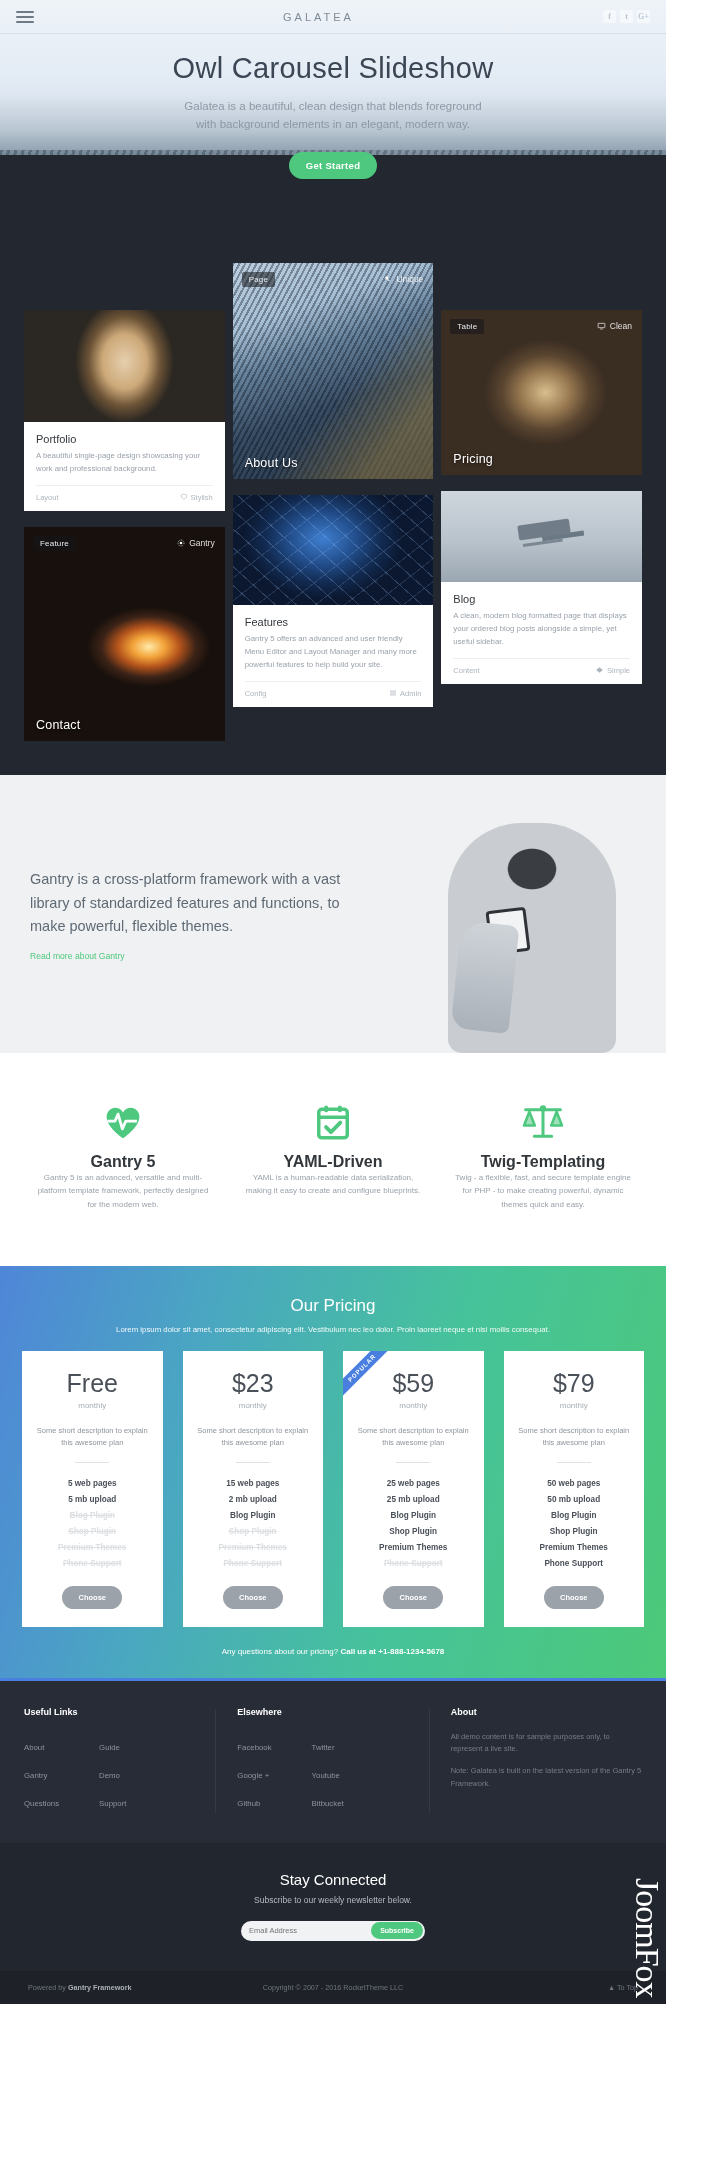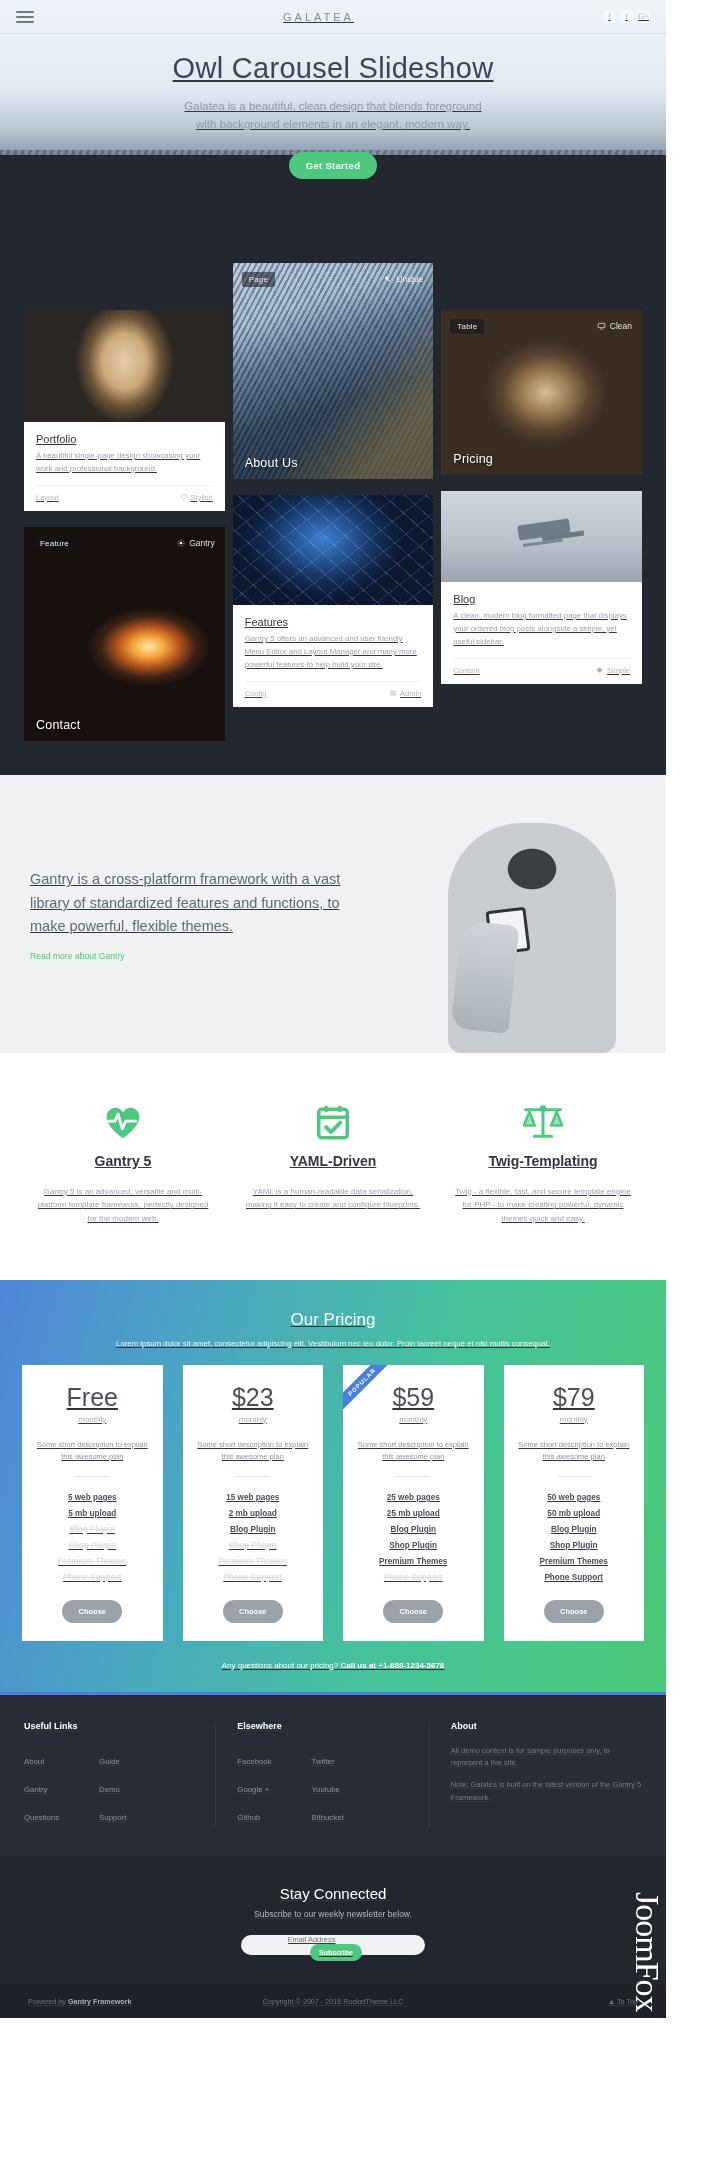--- a/index.html
+++ b/index.html
@@ -3,21 +3,21 @@
 <meta charset="utf-8">
 <style>
   * { box-sizing: border-box; margin: 0; padding: 0; }
   html, body { width: 720px; }
   body {
     font-family: "Liberation Sans", sans-serif;
     background: #ffffff;
     color: #32373c;
     -webkit-font-smoothing: antialiased;
   }
-  .page { width: 666px; position: relative; overflow: hidden; text-decoration: underline; }
+  .page { width: 666px; position: relative; overflow: hidden; }
 
   
   .hero {
     position: relative;
     height: 310px;
     background:
       linear-gradient(to bottom,
         #eef3f8 0%, #e7eef6 18%, #dfe8f2 30%,
         #b9c6d2 42%, #7f91a2 52%, #5a6b7c 60%,
         #39485a 70%, #2b3645 80%, #262c36 90%, #23272f 100%);
@@ -192,21 +192,21 @@
   .hoodie::after{
     content:""; position:absolute; left:8px; top:100px; width:58px; height:108px;
     background:linear-gradient(#cfd4d9,#aab1b9); border-radius:26px 10px 8px 18px;
     transform: rotate(6deg);
   }
 
   
   .features { display: flex; padding: 46px 18px 54px; background: #fff; }
   .feat { flex: 1; text-align: center; padding: 0 14px; }
   .feat-icon { height: 46px; display: flex; align-items: center; justify-content: center; }
-  .feat-title { font-size: 14px; font-weight: 700; color: #32373c; margin: 8px 0 16px; }
+  .feat-title { font-size: 16px; font-weight: 700; color: #32373c; margin: 8px 0 0; }
   .feat-desc { font-size: 8px; line-height: 1.7; color: #9aa2ab; font-weight: 300; }
 
   
   .pricing {
     background: linear-gradient(105deg, #4f86d8 0%, #4aa6c2 28%, #46c39a 62%, #4cc978 100%);
     padding: 30px 22px 22px; text-align: center;
   }
   .pr-title { color: #fff; font-size: 17px; font-weight: 300; }
   .pr-sub { color: rgba(255,255,255,.92); font-size: 7.8px; margin-top: 9px; font-weight: 300; }
   .plans { display: flex; gap: 20px; margin-top: 17px; }
@@ -252,21 +252,21 @@
   .flinks a { color: #8d949e; font-size: 7.8px; text-decoration: none; font-weight: 300; }
   .fabout p { color: #767d87; font-size: 7.5px; line-height: 1.7; font-weight: 300; margin-bottom: 9px; }
 
   .newsletter {
     background: #22262e; text-align: center; padding: 28px 0 30px; position: relative;
   }
   .nl-title { color: #fff; font-size: 15px; font-weight: 300; }
   .nl-sub { color: #b6bcc4; font-size: 8.5px; margin-top: 7px; font-weight: 300; }
   .nl-form {
     margin: 16px auto 0; width: 184px; height: 20px; background: #f1f2f3;
-    border-radius: 10px; display: flex; align-items: center; padding: 0 2px 0 8px; flex-direction: column;
+    border-radius: 10px; display: flex; align-items: center; padding: 0 2px 0 8px;
   }
   .nl-input {
     flex: 1; border: none; background: transparent; outline: none;
     font-size: 7.5px; color: #9aa1a9; font-family: "Liberation Sans", sans-serif;
   }
   .nl-btn {
     background: #4ec87e; color: #fff; border: none; border-radius: 9px;
     font-size: 7px; font-weight: 700; padding: 5px 9px; cursor: pointer;
   }
   .copyline {

